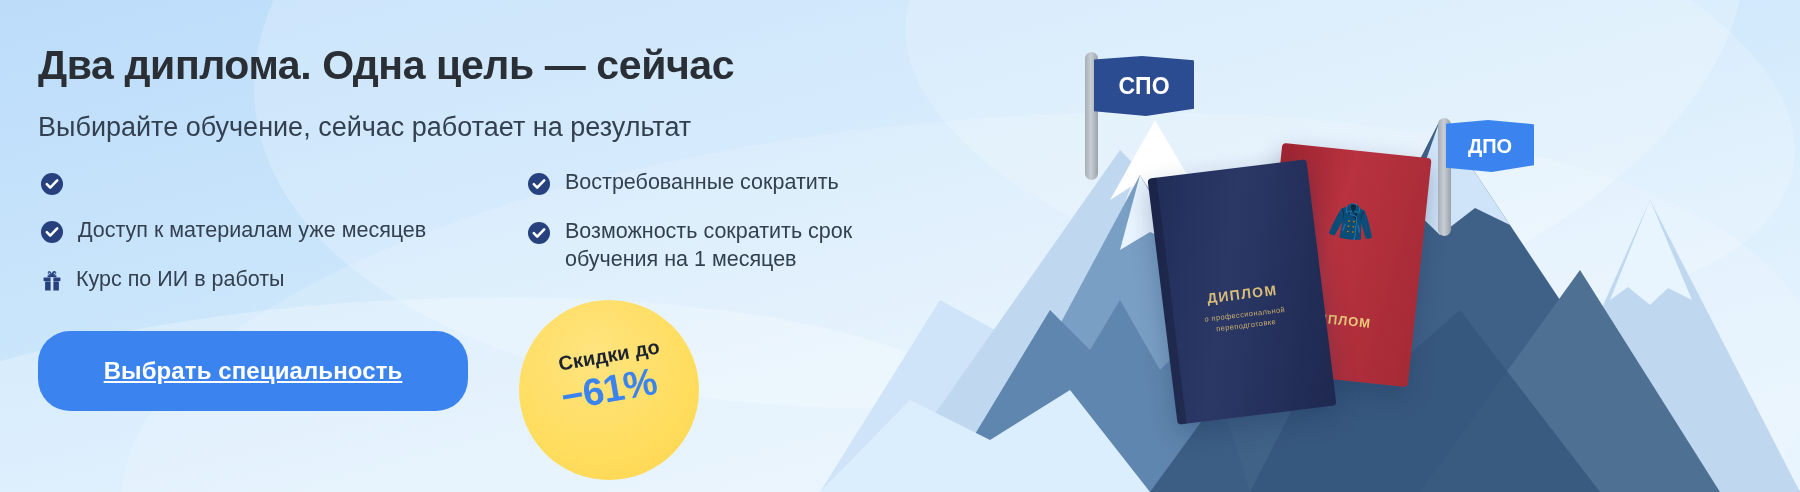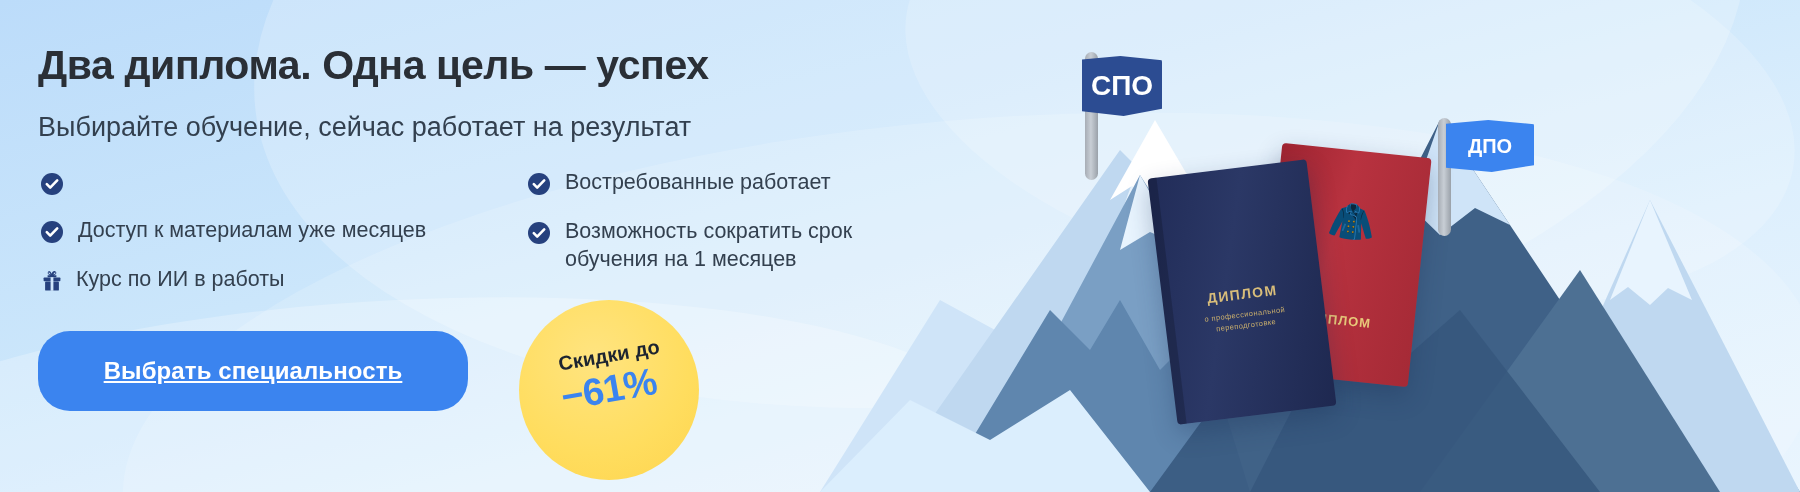--- a/index.html
+++ b/index.html
@@ -82,22 +82,22 @@
     position:absolute; width:13px; border-radius:7px;
     background:linear-gradient(90deg,#a7adb5,#c8ced5 45%,#9aa1a9);
   }
   .flag .cloth {
     position:absolute; display:flex; align-items:center; justify-content:center;
     color:#fff; font-weight:bold;
   }
   .flag-spo { left:1078px; top:40px; width:130px; height:140px; }
   .flag-spo .pole { left:7px; top:12px; height:128px; }
   .flag-spo .cloth {
-    left:4px; top:16px; width:80px; height:60px;
-    background:#2c4c92; font-size:28px;
+    left:16px; top:16px; width:100px; height:60px;
+    background:#2c4c92; font-size:23px;
     border-radius:3px 6px 6px 3px;
     clip-path:polygon(0 6%,48% 0,100% 7%,100% 88%,52% 100%,0 92%);
   }
   .flag-dpo { left:1432px; top:108px; width:120px; height:130px; }
   .flag-dpo .pole { left:6px; top:10px; height:118px; }
   .flag-dpo .cloth {
     left:14px; top:12px; width:88px; height:52px;
     background:#3b84ef; font-size:20px;
     border-radius:3px 6px 6px 3px;
     clip-path:polygon(0 7%,48% 0,100% 8%,100% 87%,52% 100%,0 92%);
@@ -197,21 +197,21 @@
     </div>
     <div class="dip dip-navy">
       <div class="spine"></div>
       <div class="dtitle">ДИПЛОМ</div>
       <div class="dsub">о профессиональной переподготовке</div>
     </div>
   </div>
 
   <div class="content">
 
-    <div class="headline">Два диплома. Одна цель — успех</div>
+    <div class="headline">Два диплома. Одна цель — сейчас</div>
     <div class="subtitle">Выбирайте обучение, сейчас работает на результат</div>
 
     <div class="bullets">
 
       <div class="bcol left">
 
         <div class="brow">
           <span class="ic">
             <svg width="24" height="24" viewBox="0 0 24 24">
                 <circle cx="12" cy="12" r="11" fill="#26417e"></circle>
@@ -246,21 +246,21 @@
 
       <div class="bcol right">
 
         <div class="brow">
           <span class="ic">
             <svg width="24" height="24" viewBox="0 0 24 24">
                 <circle cx="12" cy="12" r="11" fill="#26417e"></circle>
                 <path d="M6.8 12.2l3.4 3.4 7-7.2" stroke="#fff" stroke-width="2.6" fill="none" stroke-linecap="round" stroke-linejoin="round"></path>
               </svg>
           </span>
-          <span class="tx">Востребованные работает</span>
+          <span class="tx">Востребованные сократить</span>
         </div>
 
         <div class="brow">
           <span class="ic">
             <svg width="24" height="24" viewBox="0 0 24 24">
                 <circle cx="12" cy="12" r="11" fill="#26417e"></circle>
                 <path d="M6.8 12.2l3.4 3.4 7-7.2" stroke="#fff" stroke-width="2.6" fill="none" stroke-linecap="round" stroke-linejoin="round"></path>
               </svg>
           </span>
           <span class="tx" style="max-width:330px;">Возможность сократить срок обучения на 1 месяцев</span>

